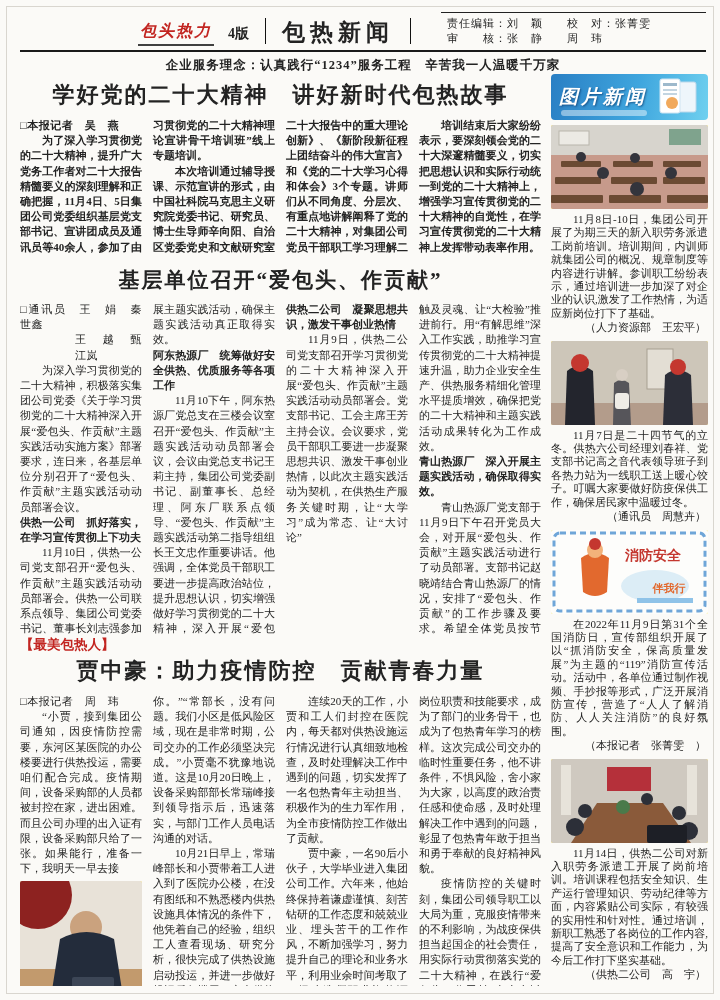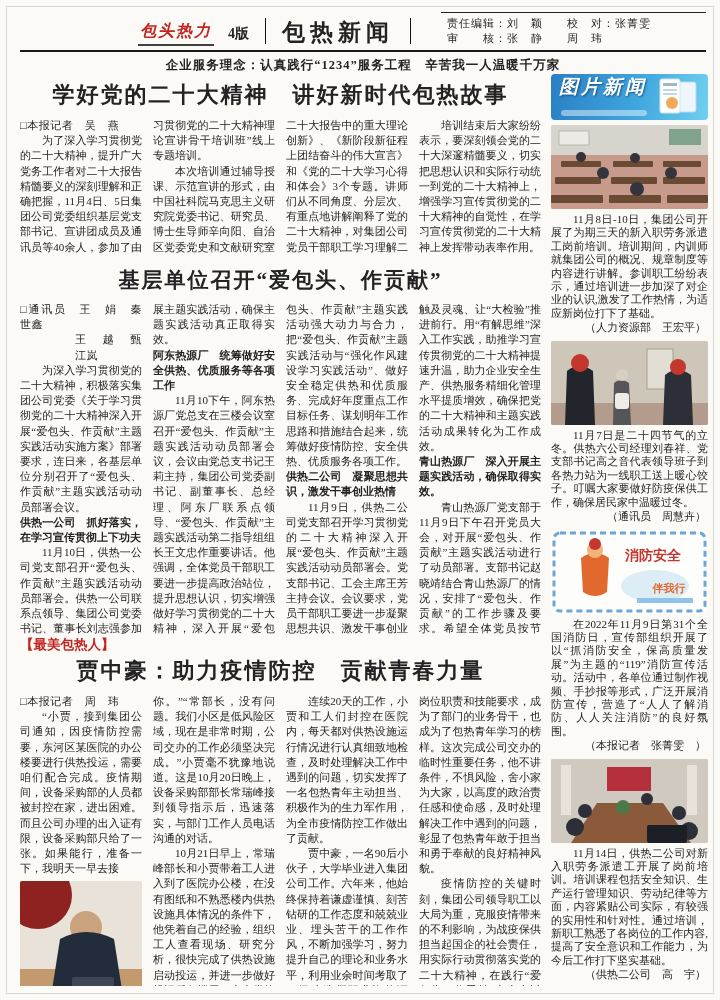--- a/index.html
+++ b/index.html
@@ -24,38 +24,38 @@
   .content{position:absolute;left:20px;top:74px;width:688px;display:flex;}
   .left{width:521px;}
   .sidebar{width:157px;margin-left:10px;}
 
   
   .h-a1{font-size:22px;font-weight:bold;text-align:center;letter-spacing:2px;margin:6px 0 8px 0;}
   .h-a2{font-size:21px;font-weight:bold;text-align:center;letter-spacing:2px;line-height:28px;margin:12px 0 8px 0;}
   .h-a3{font-size:22px;font-weight:bold;text-align:center;letter-spacing:2px;margin:2px 0 8px 0;}
   .tag{color:#c22521;font-weight:bold;font-size:13.5px;margin-top:2px;font-family:"Liberation Sans",sans-serif;}
   .cols{display:flex;gap:11px;overflow:hidden;}
-  .cols-a1{height:136px;}
+  .cols-a1{height:136px;font-weight:bold;}
   .cols-a2{height:332px;}
   .cols-a3{height:292px;}
   .col{width:122px;font-size:11px;line-height:15.2px;text-align:justify;}
   .col p{margin:0;}
   p.ind{text-indent:2em;}
   p.byline{letter-spacing:0.5px;}
   p.byline2{padding-left:5em;}
   p.sub{font-weight:bold;font-family:"Liberation Sans","DejaVu Sans",sans-serif;}
 
   
   .ph{overflow:hidden;border-radius:2px;background:#fde047;}
   .ph svg{display:block;width:100%;height:100%;}
   .a3photo{width:122px;height:122px;margin-top:5px;}
 
   
   .sb-banner{height:46px;border-radius:4px;background:linear-gradient(100deg,#2a7fc4 0%,#3fa6de 55%,#6fd0ef 100%);
-             position:relative;display:flex;padding:0 8px;box-sizing:border-box;margin-bottom:5px;}
+             position:relative;display:flex;align-items:center;padding:0 8px;box-sizing:border-box;margin-bottom:5px;}
   .sb-banner-title{color:#fff;font-weight:bold;font-size:19px;letter-spacing:3px;font-style:italic;
                    text-shadow:1px 1px 2px rgba(0,40,90,.6);}
   .sb-banner-sub{position:absolute;left:10px;bottom:4px;width:86px;height:6px;border-radius:3px;
                  background:rgba(255,255,255,.45);}
   .sb-banner-icon{position:absolute;right:6px;top:4px;width:46px;height:38px;}
   .sb-photo{height:84px;margin:2px 0 4px 0;}
   .sb-caption{font-size:11px;line-height:13.4px;text-align:justify;text-indent:2em;margin:0 0 1px 0;}
   .sb-credit{font-size:11px;line-height:13.4px;text-align:right;margin:0 2px 6px 0;}
 </style>
 </head>
@@ -115,21 +115,20 @@
             <p class="ind">为深入学习贯彻党的二十大精神，积极落实集团公司党委《关于学习贯彻党的二十大精神深入开展“爱包头、作贡献”主题实践活动实施方案》部署要求，连日来，各基层单位分别召开了“爱包头、作贡献”主题实践活动动员部署会议。</p>
             <p class="sub">供热一公司　抓好落实，在学习宣传贯彻上下功夫</p>
             <p class="ind">11月10日，供热一公司党支部召开“爱包头、作贡献”主题实践活动动员部署会。供热一公司联系点领导、集团公司党委书记、董事长刘志强参加会议并作重要讲话,他强调,要真正把思想和行动统一到党的二十大精神上来，坚决抓好落实，在学习宣传贯彻上下功夫，以更加务实的作风扎实开</p>
           </div>
           <div class="col">
             <p>展主题实践活动，确保主题实践活动真正取得实效。</p>
             <p class="sub">阿东热源厂　统筹做好安全供热、优质服务等各项工作</p>
             <p class="ind">11月10下午，阿东热源厂党总支在三楼会议室召开“爱包头、作贡献”主题实践活动动员部署会议，会议由党总支书记王莉主持，集团公司党委副书记、副董事长、总经理、阿东厂联系点领导、“爱包头、作贡献”主题实践活动第二指导组组长王文忠作重要讲话。他强调，全体党员干部职工要进一步提高政治站位，提升思想认识，切实增强做好学习贯彻党的二十大精神，深入开展“爱包头、作贡献”主题实践活动的思想自觉和行动自觉。要进一步强化责任意识、主动意识、担当意识，切实把学习贯彻党的二十大精神成果转化为“爱</p>
           </div>
           <div class="col">
-            <p>包头、作贡献”主题实践活动强大动力与合力，把“爱包头、作贡献”主题实践活动与“强化作风建设学习实践活动”、做好安全稳定供热和优质服务、完成好年度重点工作目标任务、谋划明年工作思路和措施结合起来，统筹做好疫情防控、安全供热、优质服务各项工作。</p>
             <p class="sub">供热二公司　凝聚思想共识，激发干事创业热情</p>
             <p class="ind">11月9日，供热二公司党支部召开学习贯彻党的二十大精神深入开展“爱包头、作贡献”主题实践活动动员部署会。党支部书记、工会主席王芳主持会议。会议要求，党员干部职工要进一步凝聚思想共识、激发干事创业热情，以此次主题实践活动为契机，在供热生产服务关键时期，让“大学习”成为常态、让“大讨论”</p>
           </div>
           <div class="col">
             <p>触及灵魂、让“大检验”推进前行。用“有解思维”深入工作实践，助推学习宣传贯彻党的二十大精神提速升温，助力企业安全生产、供热服务精细化管理水平提质增效，确保把党的二十大精神和主题实践活动成果转化为工作成效。</p>
             <p class="sub">青山热源厂　深入开展主题实践活动，确保取得实效。</p>
             <p class="ind">青山热源厂党支部于11月9日下午召开党员大会，对开展“爱包头、作贡献”主题实践活动进行了动员部署。支部书记赵晓靖结合青山热源厂的情况，安排了“爱包头、作贡献”的工作步骤及要求。希望全体党员按节奏、有序的安排学习,深入有效地开展好“爱包头、作贡献”主题实践活动,确保主题实践活动取得实效。</p>
           </div>
         </div>
       </section>

